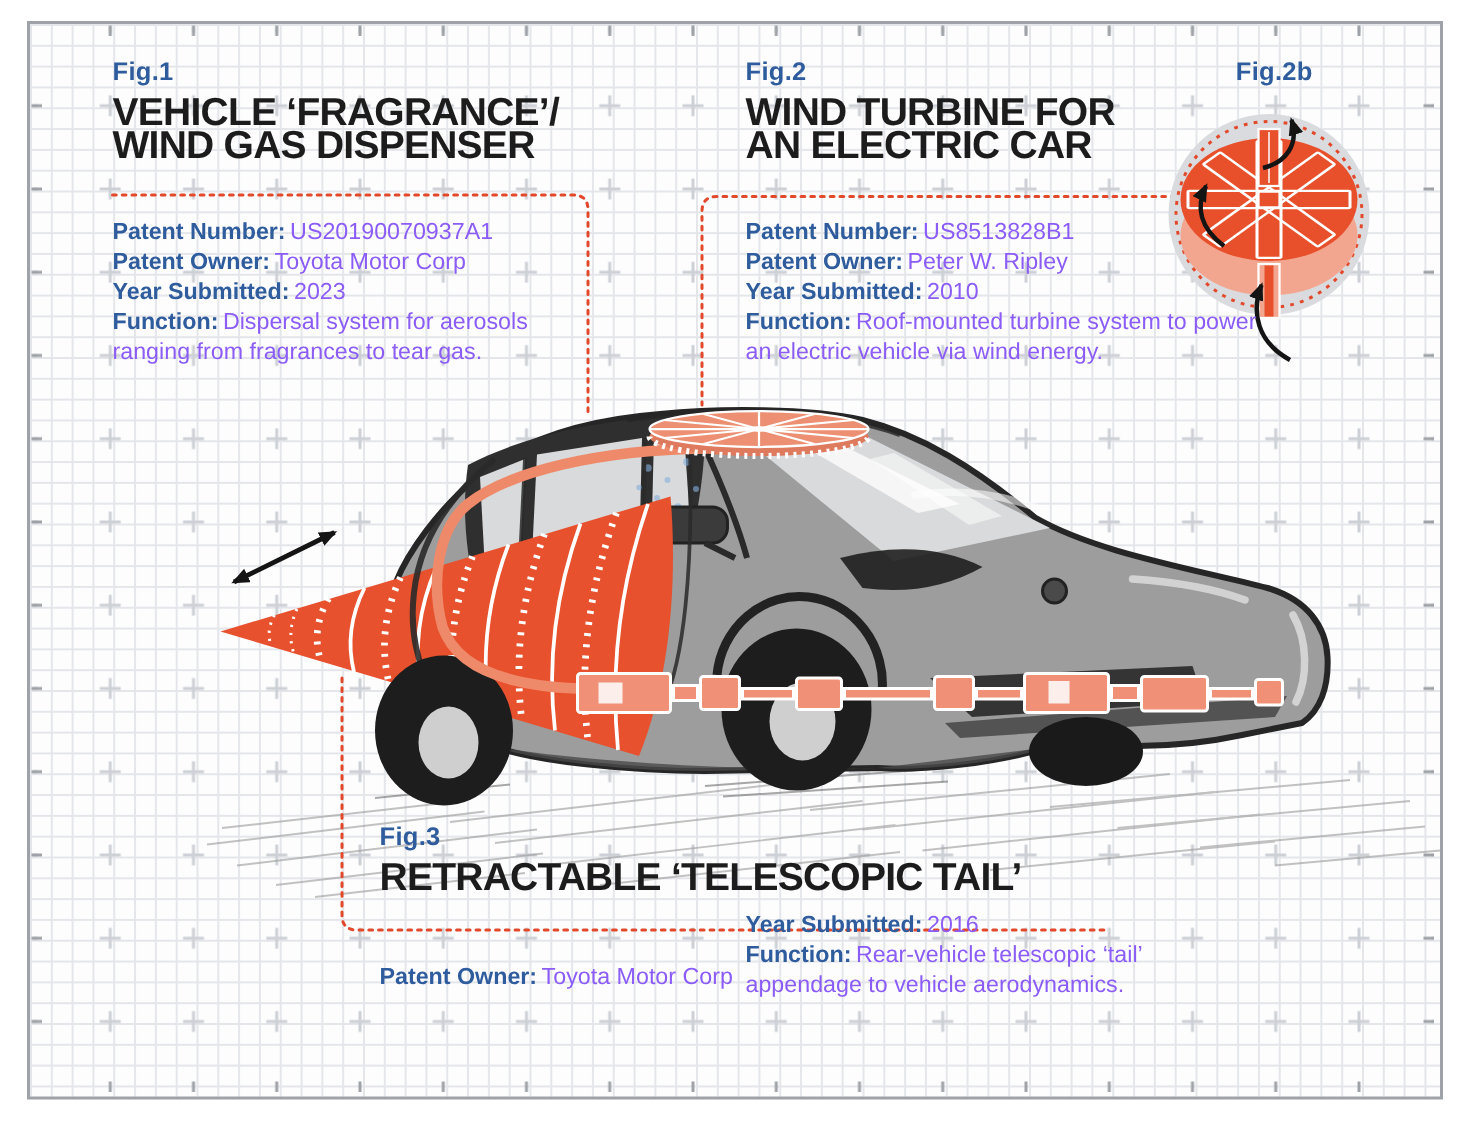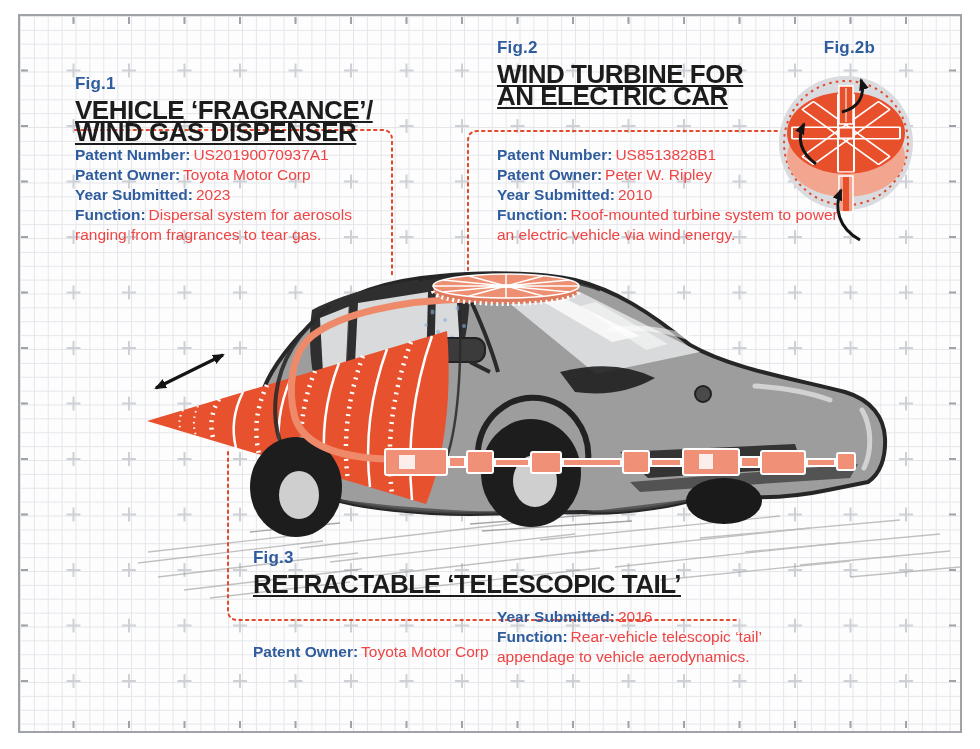--- a/index.html
+++ b/index.html
@@ -7,24 +7,24 @@
           font-family:"Liberation Sans","DejaVu Sans",sans-serif;}
   .gridpaper{position:absolute;left:18px;top:14px;width:940px;height:715px;
     background-color:#fdfdfe;
     background-image:linear-gradient(#e4e6ea 1px,transparent 1px),
                      linear-gradient(90deg,#e4e6ea 1px,transparent 1px);
     background-size:13.875px 13.875px;
     border:2px solid #9fa2a6;}
   svg.art{position:absolute;left:0;top:0;pointer-events:none;}
   .txt{position:absolute;}
   .figlabel{font-size:17px;font-weight:bold;color:#2e5c9d;letter-spacing:.2px;}
-  .figtitle{margin-top:5px;font-size:26px;line-height:22px;font-weight:bold;color:#1c1c1c;letter-spacing:-0.5px;text-decoration:underline;}
+  .figtitle{margin-top:5px;font-size:26px;line-height:22px;font-weight:bold;color:#1c1c1c;letter-spacing:-0.5px;}
   .inforow{font-size:15.5px;line-height:20px;color:#232323;}
   .lbl{font-weight:bold;color:#2e5c9d;margin-right:3px;}
-  .val{color:#ef4444;}
+  .val{color:#8b5cf6;}
   .fig2b-label{width:75px;text-align:center;}
 </style>
 </head>
 <body>
 
 <div class="canvas">
 
   <div class="gridpaper"></div>
 
   <svg class="art" width="980" height="749" viewBox="0 0 980 749">
@@ -203,21 +203,21 @@
       <rect x="839" y="176" width="14" height="36" fill="#f3a68f" stroke="#ffffff" stroke-width="1.5"></rect>
       <rect x="843" y="177" width="6" height="34" fill="#e8502c"></rect>
       <g stroke="#141414" stroke-width="3" fill="none">
         <path d="M842,112 C858,108 866,96 861,80" marker-end="url(#ah)"></path>
         <path d="M816,164 C800,152 797,138 804,124" marker-end="url(#ah)"></path>
         <path d="M860,240 C838,228 834,208 841,190" marker-end="url(#ah)"></path>
       </g>
     </g>
   </svg>
 
-  <div class="txt" style="left:75px;top:38px;width:330px;margin-top:36px;">
+  <div class="txt" style="left:75px;top:38px;width:330px;">
     <div class="figlabel">Fig.1</div>
     <div class="figtitle">
       <div>VEHICLE ‘FRAGRANCE’/</div>
       <div>WIND GAS DISPENSER</div>
     </div>
   </div>
   <div class="txt" style="left:75px;top:145px;width:312px;">
     <div class="inforow">
       <span class="lbl">Patent Number:</span><span class="val">US20190070937A1</span>
     </div>

